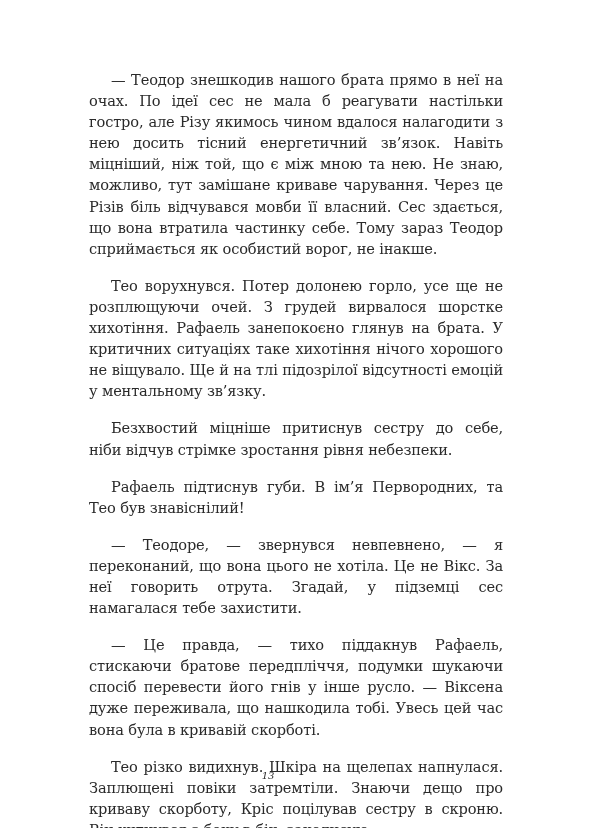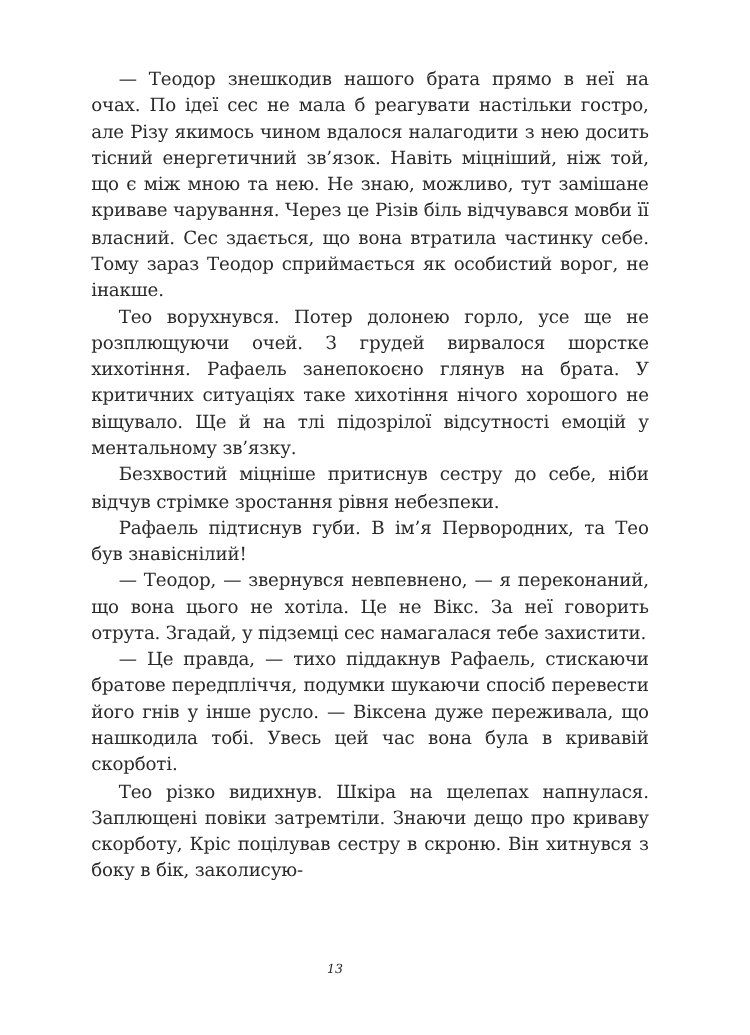--- a/index.html
+++ b/index.html
@@ -9,21 +9,21 @@
     left: 73px;
     top: 53px;
     width: 446px;
     font-family: "DejaVu Serif", "Liberation Serif", serif;
     font-size: 14.6px;
     line-height: 21.1px;
     color: #2a2a2a;
     letter-spacing: -0.15px;
   }
   .para {
-    margin: 0;
+    margin: 16px;
     text-indent: 22px;
     text-align: justify;
     hyphens: manual;
   }
   .page-number {
     position: absolute;
     left: 0;
     width: 536px;
     top: 770px;
     text-align: center;
@@ -34,18 +34,18 @@
   }
 </style>
 </head>
 <body>
 
 <div class="page">
   <p class="para">— Теодор знешкодив нашого брата прямо в неї на очах. По ідеї сес не мала б реагувати настільки гостро, але Різу якимось чином вдалося налагодити з нею досить тісний енергетичний зв’язок. Навіть міцніший, ніж той, що є між мною та нею. Не знаю, можливо, тут замішане криваве чарування. Через це Різів біль відчувався мовби її власний. Сес здається, що вона втратила частинку себе. Тому зараз Теодор сприймається як особистий ворог, не інакше.</p>
   <p class="para">Тео ворухнувся. Потер долонею горло, усе ще не розплющу­ючи очей. З грудей вирвалося шорстке хихотіння. Рафаель зане­покоєно глянув на брата. У критичних ситуаціях таке хихотіння нічого хорошого не віщувало. Ще й на тлі підозрілої відсутності емоцій у ментальному зв’язку.</p>
   <p class="para">Безхвостий міцніше притиснув сестру до себе, ніби відчув стрімке зростання рівня небезпеки.</p>
   <p class="para">Рафаель підтиснув губи. В ім’я Первородних, та Тео був зна­віснілий!</p>
-  <p class="para">— Теодор, — звернувся невпевнено, — я переконаний, що вона цього не хотіла. Це не Вікс. За неї говорить отрута. Згадай, у підземці сес намагалася тебе захистити.</p>
+  <p class="para">— Теодоре, — звернувся невпевнено, — я переконаний, що вона цього не хотіла. Це не Вікс. За неї говорить отрута. Згадай, у підземці сес намагалася тебе захистити.</p>
   <p class="para">— Це правда, — тихо піддакнув Рафаель, стискаючи брато­ве передпліччя, подумки шукаючи спосіб перевести його гнів у інше русло. — Віксена дуже переживала, що нашкодила тобі. Увесь цей час вона була в кривавій скорботі.</p>
   <p class="para">Тео різко видихнув. Шкіра на щелепах напнулася. Заплющені повіки затремтіли. Знаючи дещо про криваву скорботу, Кріс по­цілував сестру в скроню. Він хитнувся з боку в бік, заколисую-</p>
 </div>
 
 <div class="page-number">13</div>
 
 </body></html>

